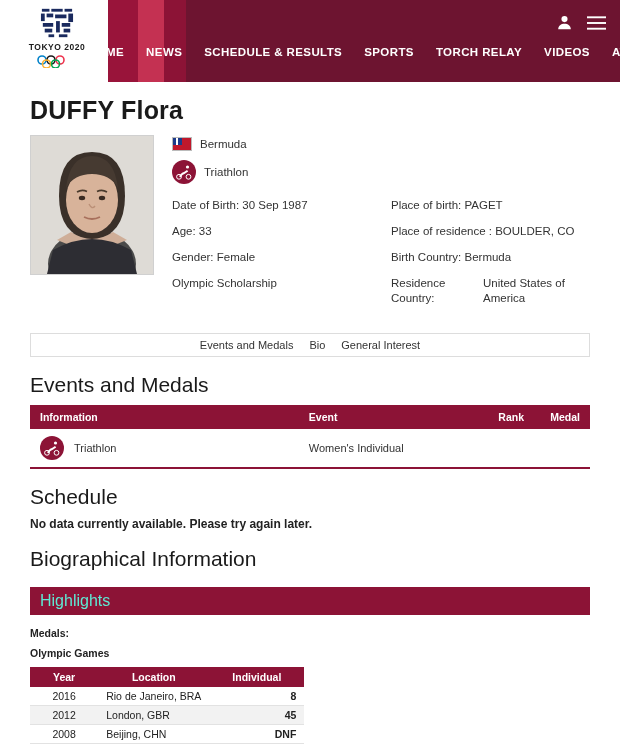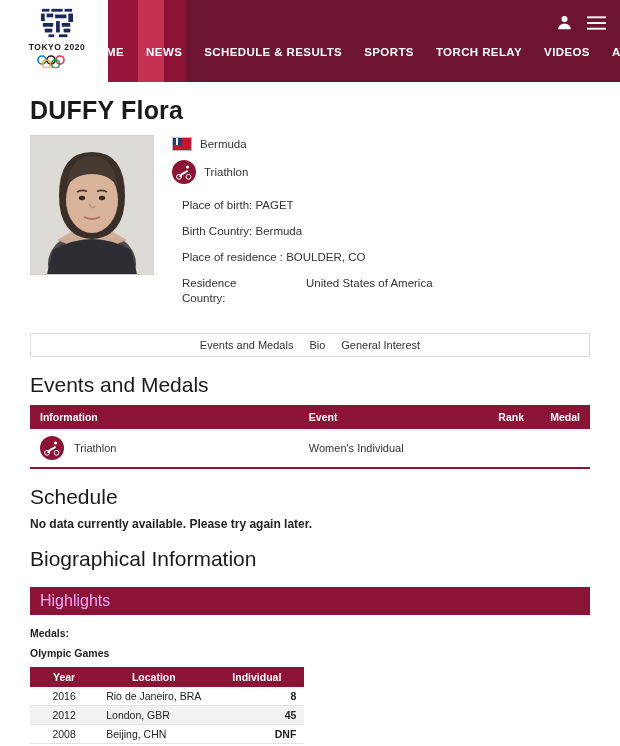--- a/index.html
+++ b/index.html
@@ -144,21 +144,20 @@
   .fields-col { flex: 1 1 50%; }
   .fields-col.right { padding-left: 10px; }
   .field {
     font-size: 11.5px;
     color: #333;
     margin-bottom: 11px;
     line-height: 1.3;
   }
   .field.two {
     display: flex;
-    gap: 32px;
   }
   .field.two .lbl { width: 92px; flex: 0 0 auto; }
 
   
   .tabs {
     margin-top: 16px;
     border: 1px solid #ddd;
     background: #fff;
     height: 24px;
     display: flex;
@@ -207,21 +206,21 @@
   .no-data {
     font-size: 12px;
     font-weight: bold;
     color: #222;
     margin: 4px 0 0 0;
   }
 
   
   .highlight-bar {
     background: #8c1336;
-    color: #f0abfc;
+    color: #5eead4;
     font-size: 16px;
     padding: 5px 10px;
     margin-top: 16px;
   }
   .sub-label {
     font-size: 10.5px;
     font-weight: bold;
     color: #222;
     margin: 12px 0 8px 0;
   }
@@ -357,24 +356,30 @@
               <circle cx="11.5" cy="3" r="1.6"></circle>
               <path d="M3 12.5 q2 -4 5 -4.5 l3 -2 1.2 1.4 -3.4 2.4 q-2.6 0.6 -4 3.4z"></path>
               <circle cx="3" cy="12.8" r="2.4" fill="none" stroke="#ffffff" stroke-width="1"></circle>
               <circle cx="12.5" cy="12.8" r="2.4" fill="none" stroke="#ffffff" stroke-width="1"></circle>
             </svg>
           </span>
           <span class="chip-label">Triathlon</span>
         </div>
 
         <div class="fields">
+          <div class="fields-col">
+            <div class="field">Date of Birth: 30 Sep 1987</div>
+            <div class="field">Age: 33</div>
+            <div class="field">Gender: Female</div>
+            <div class="field">Olympic Scholarship</div>
+          </div>
           <div class="fields-col right">
             <div class="field">Place of birth: PAGET</div>
+            <div class="field">Place of residence : BOULDER, CO</div>
             <div class="field">Birth Country: Bermuda</div>
-            <div class="field">Place of residence : BOULDER, CO</div>
             <div class="field two">
               <span class="lbl">Residence Country:</span>
               <span>United States of America</span>
             </div>
           </div>
         </div>
       </div>
     </div>
 
     <div class="tabs">

